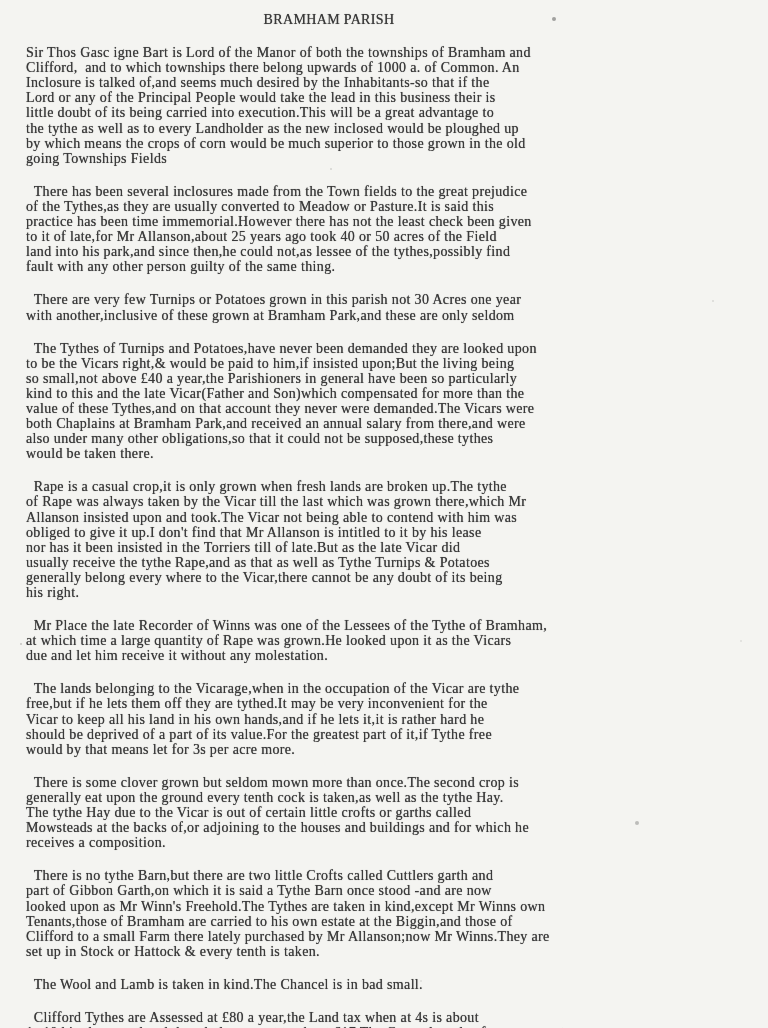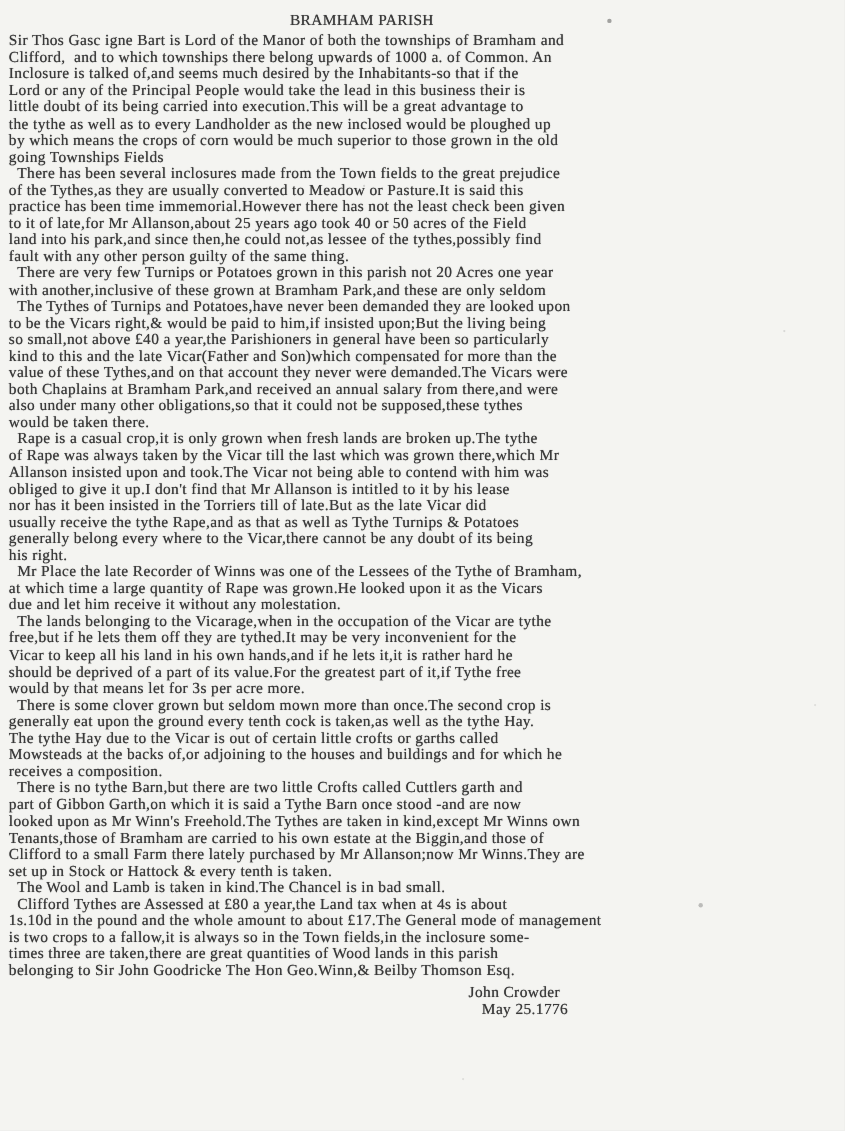--- a/index.html
+++ b/index.html
@@ -18,21 +18,21 @@
     text-shadow: 0 0 0.7px rgba(55,55,55,0.85);
   }
   .inner { padding: 12px 4px 0 8px; font-family: Liberation Serif, serif; }
   .title {
     text-align: center;
     position: relative;
     left: -57px;
     margin: 0 0 3px 0;
     white-space: pre;
   }
-  .para { margin: 0; white-space: pre-wrap; }
+  .para { margin: 18px; white-space: pre-wrap; }
   .signature { margin-top: 5px; margin-left: 418px; }
   .sig-date { margin-left: 12px; }
   
   .speckles {
     position: absolute; top: 0; left: 0; width: 2px; height: 2px;
     border-radius: 50%;
     box-shadow:
       553px 18px 0 1px rgba(60,60,60,0.45),
       330px 168px 0 0 rgba(60,60,60,0.18),
       712px 300px 0 0 rgba(60,60,60,0.15),
@@ -59,21 +59,21 @@
 little doubt of its being carried into execution.This will be a great advantage to
 the tythe as well as to every Landholder as the new inclosed would be ploughed up
 by which means the crops of corn would be much superior to those grown in the old
 going Townships Fields</p>
         <p class="para">  There has been several inclosures made from the Town fields to the great prejudice
 of the Tythes,as they are usually converted to Meadow or Pasture.It is said this
 practice has been time immemorial.However there has not the least check been given
 to it of late,for Mr Allanson,about 25 years ago took 40 or 50 acres of the Field
 land into his park,and since then,he could not,as lessee of the tythes,possibly find
 fault with any other person guilty of the same thing.</p>
-        <p class="para">  There are very few Turnips or Potatoes grown in this parish not 20 Acres one year
+        <p class="para">  There are very few Turnips or Potatoes grown in this parish not 30 Acres one year
 with another,inclusive of these grown at Bramham Park,and these are only seldom</p>
         <p class="para">  The Tythes of Turnips and Potatoes,have never been demanded they are looked upon
 to be the Vicars right,&amp; would be paid to him,if insisted upon;But the living being
 so small,not above £40 a year,the Parishioners in general have been so particularly
 kind to this and the late Vicar(Father and Son)which compensated for more than the
 value of these Tythes,and on that account they never were demanded.The Vicars were
 both Chaplains at Bramham Park,and received an annual salary from there,and were
 also under many other obligations,so that it could not be supposed,these tythes
 would be taken there.</p>
         <p class="para">  Rape is a casual crop,it is only grown when fresh lands are broken up.The tythe

